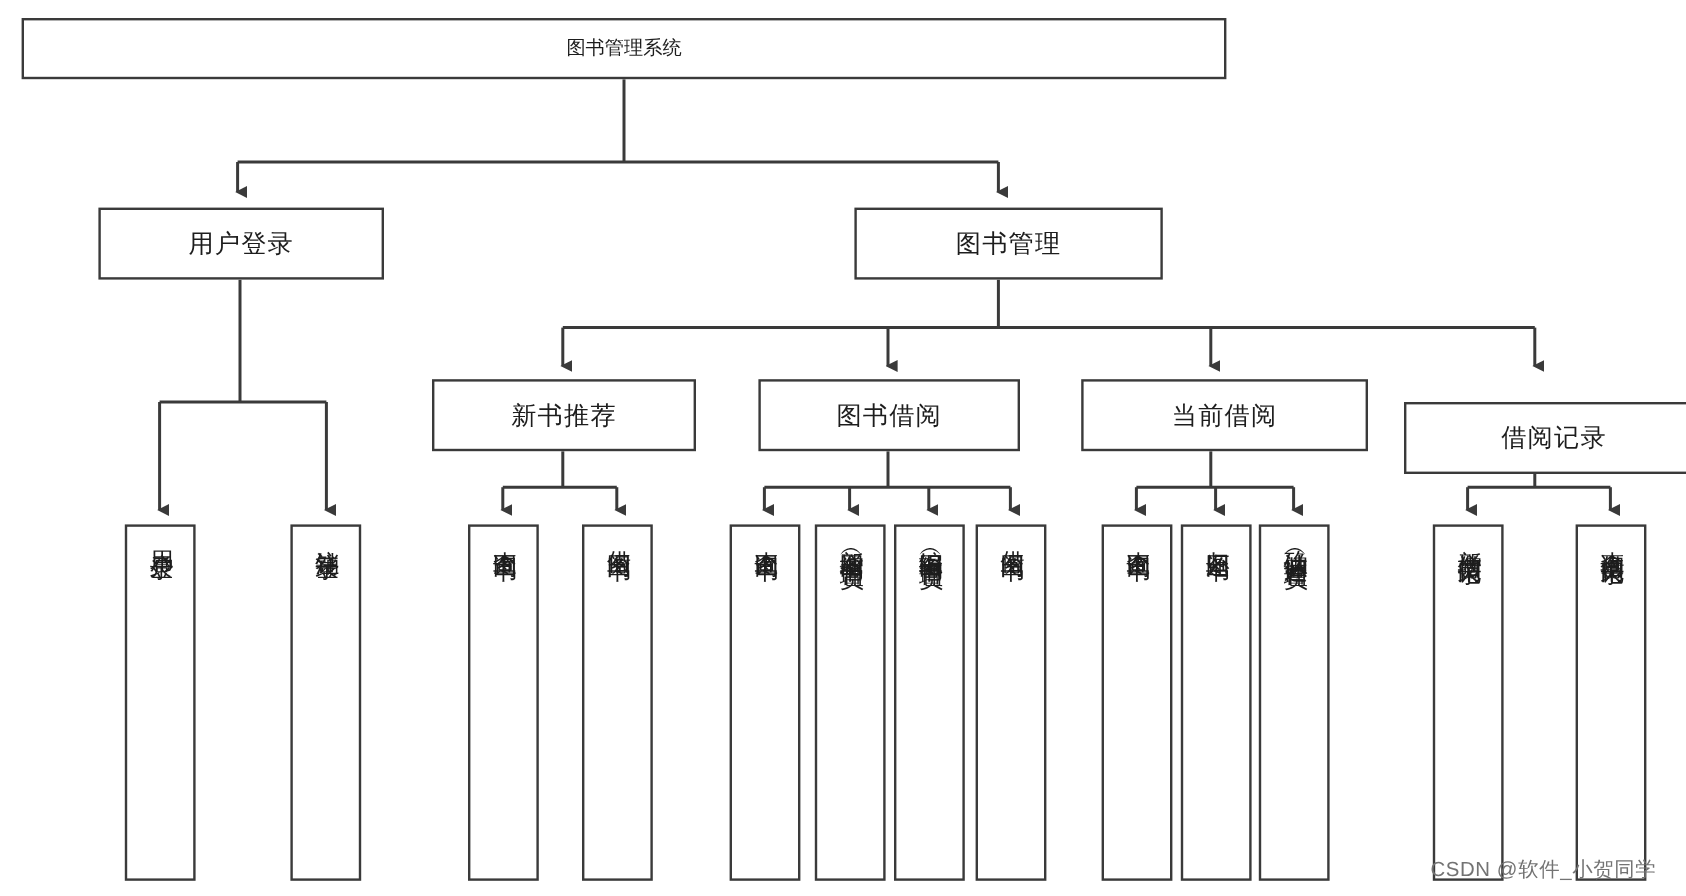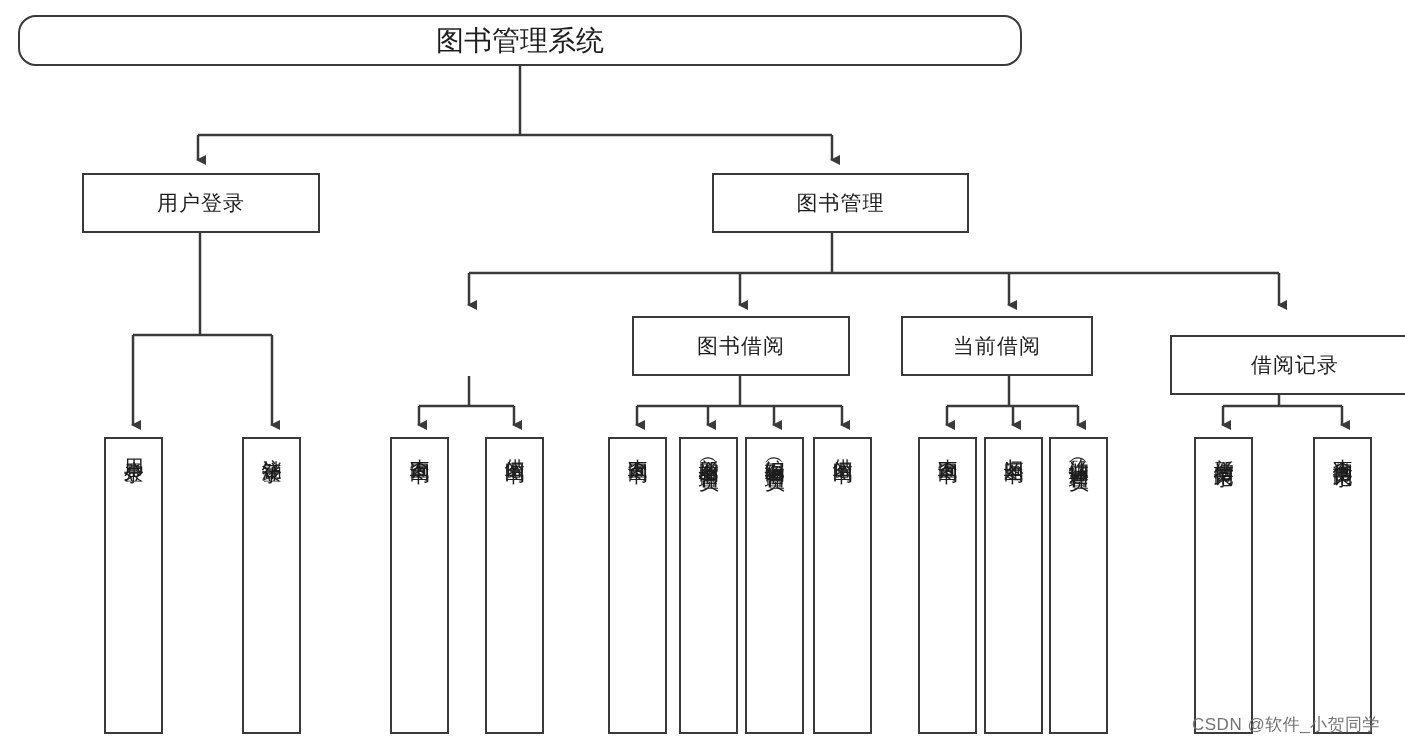--- a/index.html
+++ b/index.html
@@ -33,22 +33,21 @@
     display: flex;
     align-items: center;
     justify-content: center;
     color: #1d1d1d;
   }
   .node.h {
     font-size: 21px;
     letter-spacing: 1px;
   }
   .node.root {
-    font-size: 28px;
-    border-radius: 18px;
+    font-size: 16px;
   }
   .node.leaf {
     align-items: flex-start;
     justify-content: center;
     padding-top: 4px;
   }
   .vlabel {
     writing-mode: vertical-rl;
     text-orientation: upright;
     font-size: 20px;
@@ -124,24 +123,27 @@
     <span>图书管理系统</span>
   </div>
 
   <div class="node h" style="left:82px; top:173px; width:238px; height:60px;">
     <span>用户登录</span>
   </div>
   <div class="node h" style="left:712px; top:173px; width:257px; height:60px;">
     <span>图书管理</span>
   </div>
 
+  <div class="node h" style="left:360px; top:316px; width:220px; height:60px;">
+    <span>新书推荐</span>
+  </div>
   <div class="node h" style="left:632px; top:316px; width:218px; height:60px;">
     <span>图书借阅</span>
   </div>
-  <div class="node h" style="left:901px; top:316px; width:192px; height:60px;">
+  <div class="node h" style="left:901px; top:316px; width:239px; height:60px;">
     <span>当前借阅</span>
   </div>
   <div class="node h" style="left:1170px; top:335px; width:250px; height:60px;font-family:Liberation Serif, serif;">
     <span>借阅记录</span>
   </div>
 
   <div class="node leaf" style="left:104px; top:437px; width:59px; height:297px;">
     <span class="vlabel">用户登录</span>
   </div>
   <div class="node leaf" style="left:242px; top:437px; width:59px; height:297px;">

